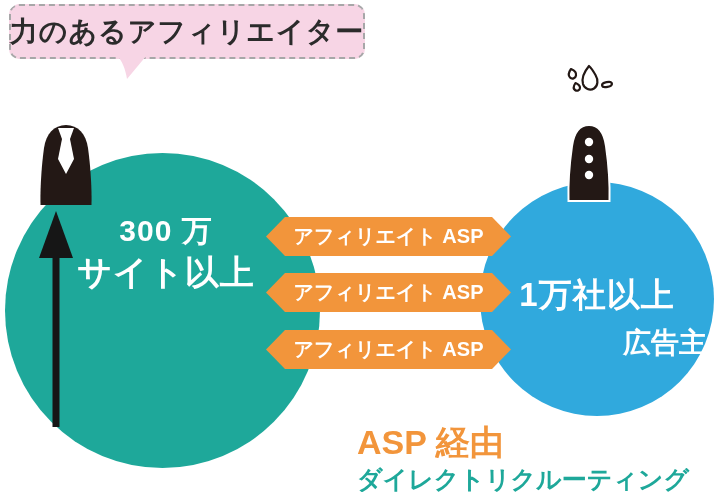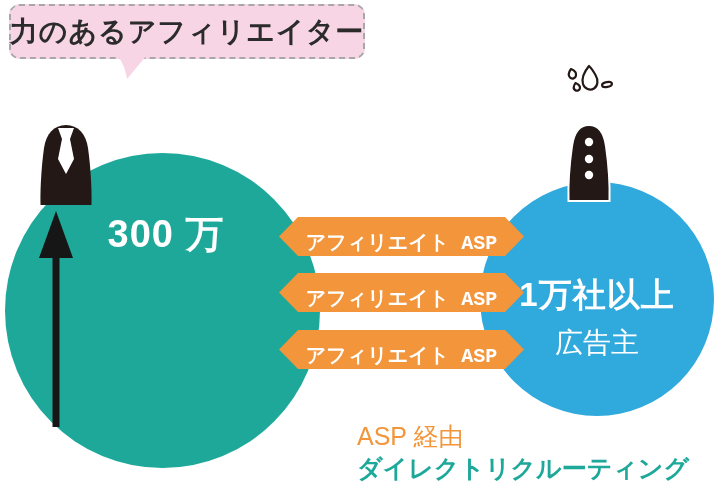--- a/index.html
+++ b/index.html
@@ -53,64 +53,63 @@
   .arrow-up { position: absolute; left: 38px; top: 209px; z-index: 4; }
   
   .left-text {
     position: absolute;
     left: 32px; top: 214px;
     width: 268px;
     text-align: center;
     color: #fff;
     z-index: 5;
   }
-  .left-text .stat1 { font-size: 38px; font-weight: bold; line-height: 1.1; letter-spacing: 1px; white-space: nowrap; }
+  .left-text .stat1 { font-size: 30px; font-weight: bold; line-height: 1.1; letter-spacing: 1px; white-space: nowrap; }
   .left-text .stat2 { font-size: 34px; font-weight: bold; line-height: 1.1; margin-top: 7px; letter-spacing: 1px; white-space: nowrap; }
   .left-text .cap1  { font-size: 24px; font-weight: 500; margin-top: 13px; line-height: 1.1; white-space: nowrap; }
   .left-text .cap2  { font-size: 24px; font-weight: 500; margin-top: 6px;  line-height: 1.1; white-space: nowrap; }
   .right-text {
     position: absolute;
     left: 487px; top: 277px;
     width: 220px;
     text-align: center;
     color: #fff;
     z-index: 5;
   }
   .right-text .stat { font-size: 33px; font-weight: bold; line-height: 1.1; letter-spacing: 1px; white-space: nowrap; }
-  .right-text .cap  { font-size: 28px; font-weight: 400; margin-top: 15px; line-height: 1.1; white-space: nowrap; }
+  .right-text .cap  { font-size: 28px; font-weight: 700; margin-top: 15px; line-height: 1.1; white-space: nowrap; text-align: right; }
   
   .banner {
     position: absolute;
-    left: 279px;
+    left: 266px;
     width: 245px; height: 39px;
     background: var(--orange, #F2953B);
     clip-path: polygon(0 50%, 19px 0, calc(100% - 19px) 0, 100% 50%, calc(100% - 19px) 100%, 19px 100%);
     display: flex;
-    align-items: flex-end;
+    align-items: center;
     justify-content: center;
     z-index: 5;
-    font-family: Liberation Mono, monospace;
   }
   .banner span {
     color: #fff;
     font-size: 20px;
     font-weight: 600;
     white-space: nowrap;
   }
   .banner-1 { top: 217px; }
   .banner-2 { top: 273px; }
   .banner-3 { top: 330px; }
   
   .footer {
     position: absolute;
     left: 357px; top: 421px;
     z-index: 5;
     line-height: 1.26;
   }
-  .footer .f1 { font-size: 25px; font-weight: normal; color: var(--orange, #F2953B); white-space: nowrap; }
+  .footer .f1 { font-size: 34px; font-weight: bold; color: var(--orange, #F2953B); white-space: nowrap; }
   .footer .f2 { font-size: 25px; font-weight: bold; color: var(--teal, #1EA89A); white-space: nowrap; }
 </style>
 </head>
 <body>
 
 <div class="stage">
 
   <div class="bubble">
     <span>力のあるアフィリエイター</span>
   </div>
@@ -143,20 +142,21 @@
     <g fill="#ffffff" stroke="#231815" stroke-width="2.2" stroke-linejoin="round">
       <path d="M9 6 C6.5 9.5 6 12.5 8 14.5 C10 16.5 13.5 15.5 14 12.5 C14.5 9.8 12 7.2 9 6 Z"></path>
       <path d="M13.5 20 C11.5 23 11 25.5 13 27 C15 28.5 18 27.5 18 24.8 C18 22.5 16 21 13.5 20 Z"></path>
       <path d="M27 3 C22 9 19.5 15.5 21 21 C22.5 26 28 28 32 25.5 C36 23 36.5 17 33.5 12 C31.5 8.5 29.5 5.2 27 3 Z"></path>
       <ellipse cx="45" cy="21.5" rx="5" ry="2.4" transform="rotate(-12 45 21.5)"></ellipse>
     </g>
   </svg>
 
   <div class="left-text">
     <div class="stat1">300 万</div>
+    <div class="stat2">サイト以上</div>
   </div>
 
   <div class="right-text">
     <div class="stat">1万社以上</div>
     <div class="cap">広告主</div>
   </div>
 
   <div class="banner banner-1">
     <span>アフィリエイト ASP</span>
   </div>

